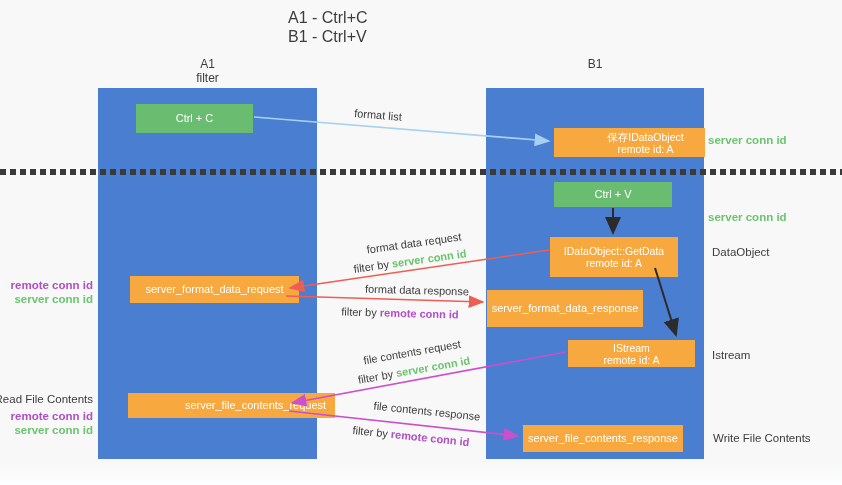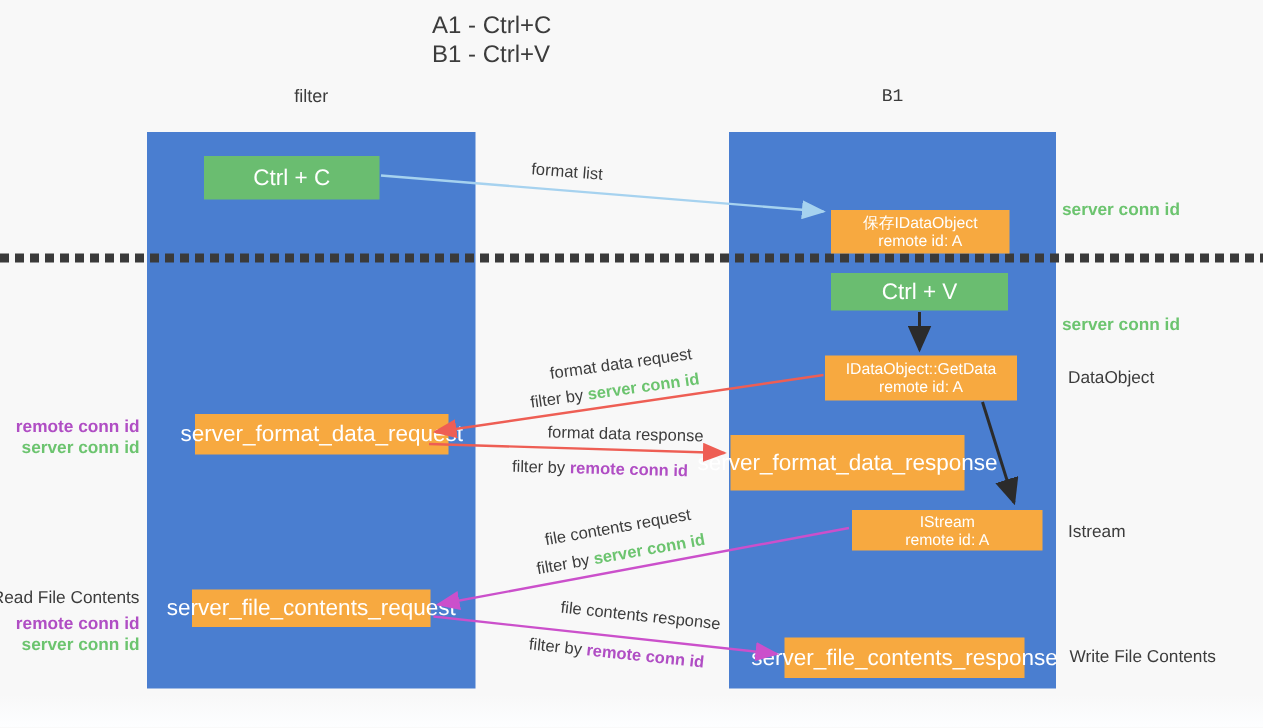--- a/index.html
+++ b/index.html
@@ -10,21 +10,21 @@
   .title{position:absolute;left:288px;top:8px;width:240px;
     font-size:16px;line-height:19px;color:#3c3c3c;z-index:6;}
   .col-header{position:absolute;text-align:center;font-size:12px;line-height:14px;
     color:#3c3c3c;z-index:6;}
   .lifeline{position:absolute;top:88px;height:371px;background:#4a7ed0;z-index:1;}
   .lifeline.left{left:98px;width:219px;}
   .lifeline.right{left:486px;width:218px;}
   .dotted{position:absolute;left:0;top:169px;width:842px;height:6px;z-index:2;
     background:repeating-linear-gradient(90deg,#3a3a3a 0 6px,transparent 6px 10px);}
   .node{position:absolute;display:flex;flex-direction:column;align-items:center;
-    justify-content:center;color:#fff;text-align:center;z-index:3;font-size:15px;line-height:13px;}
+    justify-content:center;color:#fff;text-align:center;z-index:3;font-size:11px;line-height:13px;}
   .node.green{background:#6abd70;}
   .node.orange{background:#f7a940;}
   .node.two{font-size:10.5px;line-height:12px;}
   .side-label{position:absolute;font-size:11.5px;color:#3c3c3c;white-space:nowrap;z-index:6;}
   .side-label.bold{font-weight:bold;}
   .side-label.green{color:#6cc46f;}
   .side-label.purple{color:#b04ec4;}
   .side-label.right-align{text-align:right;}
   .arrow-label{position:absolute;font-size:11px;color:#3c3c3c;white-space:nowrap;z-index:6;}
   .arrow-label .key-green{color:#6cc46f;font-weight:bold;}
@@ -36,56 +36,57 @@
 
 <div class="canvas">
   <div class="bottom-fade"></div>
 
   <div class="title">
     <div>A1 - Ctrl+C</div>
     <div>B1 - Ctrl+V</div>
   </div>
 
   <div class="col-header" style="left:98px;top:57px;width:219px;">
+    <div>A1</div>
     <div>filter</div>
   </div>
-  <div class="col-header" style="left:486px;top:57px;width:218px;font-family:Liberation Mono, monospace;">
+  <div class="col-header" style="left:486px;top:57px;width:218px;">
     <div>B1</div>
   </div>
 
   <div class="lifeline left"></div>
   <div class="lifeline right"></div>
 
   <div class="dotted"></div>
 
   <div class="node green" style="left:136px;top:104px;width:117px;height:29px;">
     <span>Ctrl + C</span>
   </div>
-  <div class="node orange two" style="left:554px;top:140px;width:119px;height:29px;">
+  <div class="node orange two" style="left:554px;top:128px;width:119px;height:29px;padding-left:32px;">
     <span>保存IDataObject</span>
     <span>remote id: A</span>
   </div>
   <div class="node green" style="left:554px;top:182px;width:118px;height:25px;text-align:right;">
     <span>Ctrl + V</span>
   </div>
-  <div class="node orange two" style="left:550px;top:237px;width:128px;height:30px;">
+  <div class="node orange two" style="left:550px;top:237px;width:128px;height:40px;">
     <span>IDataObject::GetData</span>
     <span>remote id: A</span>
   </div>
   <div class="node orange" style="left:130px;top:276px;width:169px;height:27px;">
     <span>server_format_data_request</span>
   </div>
   <div class="node orange" style="left:487px;top:290px;width:156px;height:37px;">
     <span>server_format_data_response</span>
   </div>
   <div class="node orange two" style="left:568px;top:340px;width:127px;height:27px;">
     <span>IStream</span>
     <span>remote id: A</span>
   </div>
-  <div class="node orange" style="left:128px;top:393px;width:159px;height:25px;">
+  <div class="node orange" style="left:128px;top:393px;width:159px;height:25px;padding-left:48px;">
     <span>server_file_contents_request</span>
   </div>
   <div class="node orange" style="left:523px;top:425px;width:160px;height:27px;">
     <span>server_file_contents_response</span>
   </div>
 
   <svg class="overlay" width="842" height="485">
     <defs>
       <marker id="m-blue" markerWidth="10" markerHeight="8" refX="9" refY="4" orient="auto">
         <path d="M0,0 L10,4 L0,8 z" fill="#a6d2ef"></path>

